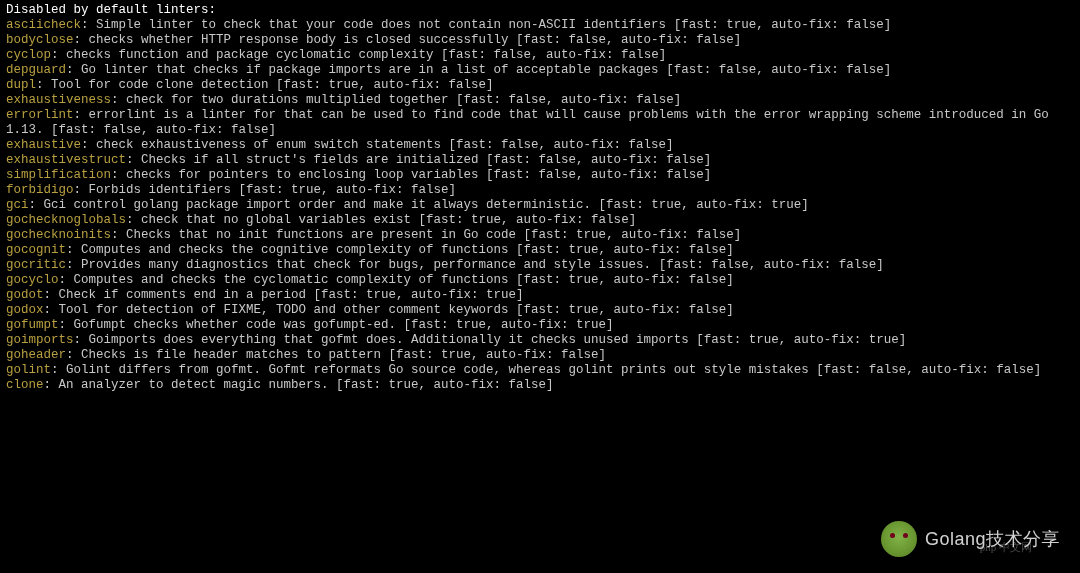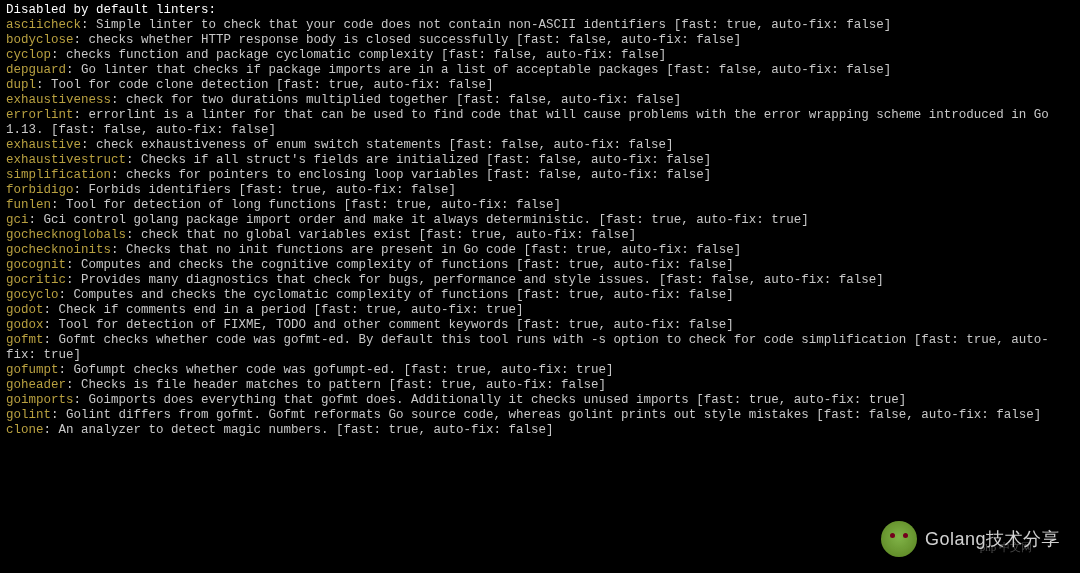--- a/index.html
+++ b/index.html
@@ -85,33 +85,31 @@
       <div class="line"><span class="linter-name">bodyclose</span><span class="desc">: </span><span class="desc">checks whether HTTP response body is closed successfully [fast: false, auto-fix: false]</span></div>
       <div class="line"><span class="linter-name">cyclop</span><span class="desc">: </span><span class="desc">checks function and package cyclomatic complexity [fast: false, auto-fix: false]</span></div>
       <div class="line"><span class="linter-name">depguard</span><span class="desc">: </span><span class="desc">Go linter that checks if package imports are in a list of acceptable packages [fast: false, auto-fix: false]</span></div>
       <div class="line"><span class="linter-name">dupl</span><span class="desc">: </span><span class="desc">Tool for code clone detection [fast: true, auto-fix: false]</span></div>
       <div class="line"><span class="linter-name">exhaustiveness</span><span class="desc">: </span><span class="desc">check for two durations multiplied together [fast: false, auto-fix: false]</span></div>
       <div class="line"><span class="linter-name">errorlint</span><span class="desc">: </span><span class="desc">errorlint is a linter for that can be used to find code that will cause problems with the error wrapping scheme introduced in Go 1.13. [fast: false, auto-fix: false]</span></div>
       <div class="line"><span class="linter-name">exhaustive</span><span class="desc">: </span><span class="desc">check exhaustiveness of enum switch statements [fast: false, auto-fix: false]</span></div>
       <div class="line"><span class="linter-name">exhaustivestruct</span><span class="desc">: </span><span class="desc">Checks if all struct's fields are initialized [fast: false, auto-fix: false]</span></div>
       <div class="line"><span class="linter-name">simplification</span><span class="desc">: </span><span class="desc">checks for pointers to enclosing loop variables [fast: false, auto-fix: false]</span></div>
       <div class="line"><span class="linter-name">forbidigo</span><span class="desc">: </span><span class="desc">Forbids identifiers [fast: true, auto-fix: false]</span></div>
-      <div class="line"><span class="linter-name">funlen</span><span class="desc">: </span><span class="desc">Tool for detection of long functions [fast: true, auto-fix: false]</span></div>
       <div class="line"><span class="linter-name">gci</span><span class="desc">: </span><span class="desc">Gci control golang package import order and make it always deterministic. [fast: true, auto-fix: true]</span></div>
       <div class="line"><span class="linter-name">gochecknoglobals</span><span class="desc">: </span><span class="desc">check that no global variables exist [fast: true, auto-fix: false]</span></div>
       <div class="line"><span class="linter-name">gochecknoinits</span><span class="desc">: </span><span class="desc">Checks that no init functions are present in Go code [fast: true, auto-fix: false]</span></div>
       <div class="line"><span class="linter-name">gocognit</span><span class="desc">: </span><span class="desc">Computes and checks the cognitive complexity of functions [fast: true, auto-fix: false]</span></div>
       <div class="line"><span class="linter-name">gocritic</span><span class="desc">: </span><span class="desc">Provides many diagnostics that check for bugs, performance and style issues. [fast: false, auto-fix: false]</span></div>
       <div class="line"><span class="linter-name">gocyclo</span><span class="desc">: </span><span class="desc">Computes and checks the cyclomatic complexity of functions [fast: true, auto-fix: false]</span></div>
       <div class="line"><span class="linter-name">godot</span><span class="desc">: </span><span class="desc">Check if comments end in a period [fast: true, auto-fix: true]</span></div>
       <div class="line"><span class="linter-name">godox</span><span class="desc">: </span><span class="desc">Tool for detection of FIXME, TODO and other comment keywords [fast: true, auto-fix: false]</span></div>
-      <div class="line"><span class="linter-name">gofmt</span><span class="desc">: </span><span class="desc">Gofmt checks whether code was gofmt-ed. By default this tool runs with -s option to check for code simplification [fast: true, auto-fix: true]</span></div>
       <div class="line"><span class="linter-name">gofumpt</span><span class="desc">: </span><span class="desc">Gofumpt checks whether code was gofumpt-ed. [fast: true, auto-fix: true]</span></div>
+      <div class="line"><span class="linter-name">goimports</span><span class="desc">: </span><span class="desc">Goimports does everything that gofmt does. Additionally it checks unused imports [fast: true, auto-fix: true]</span></div>
       <div class="line"><span class="linter-name">goheader</span><span class="desc">: </span><span class="desc">Checks is file header matches to pattern [fast: true, auto-fix: false]</span></div>
-      <div class="line"><span class="linter-name">goimports</span><span class="desc">: </span><span class="desc">Goimports does everything that gofmt does. Additionally it checks unused imports [fast: true, auto-fix: true]</span></div>
       <div class="line"><span class="linter-name">golint</span><span class="desc">: </span><span class="desc">Golint differs from gofmt. Gofmt reformats Go source code, whereas golint prints out style mistakes [fast: false, auto-fix: false]</span></div>
       <div class="line"><span class="linter-name">clone</span><span class="desc">: </span><span class="desc">An analyzer to detect magic numbers. [fast: true, auto-fix: false]</span></div>
     </div>
 </div>
 
 <div class="watermark">
   <div class="watermark-icon"></div>
   <div class="watermark-text">Golang技术分享</div>
 </div>
 <div class="php-badge">php 中文网</div>

